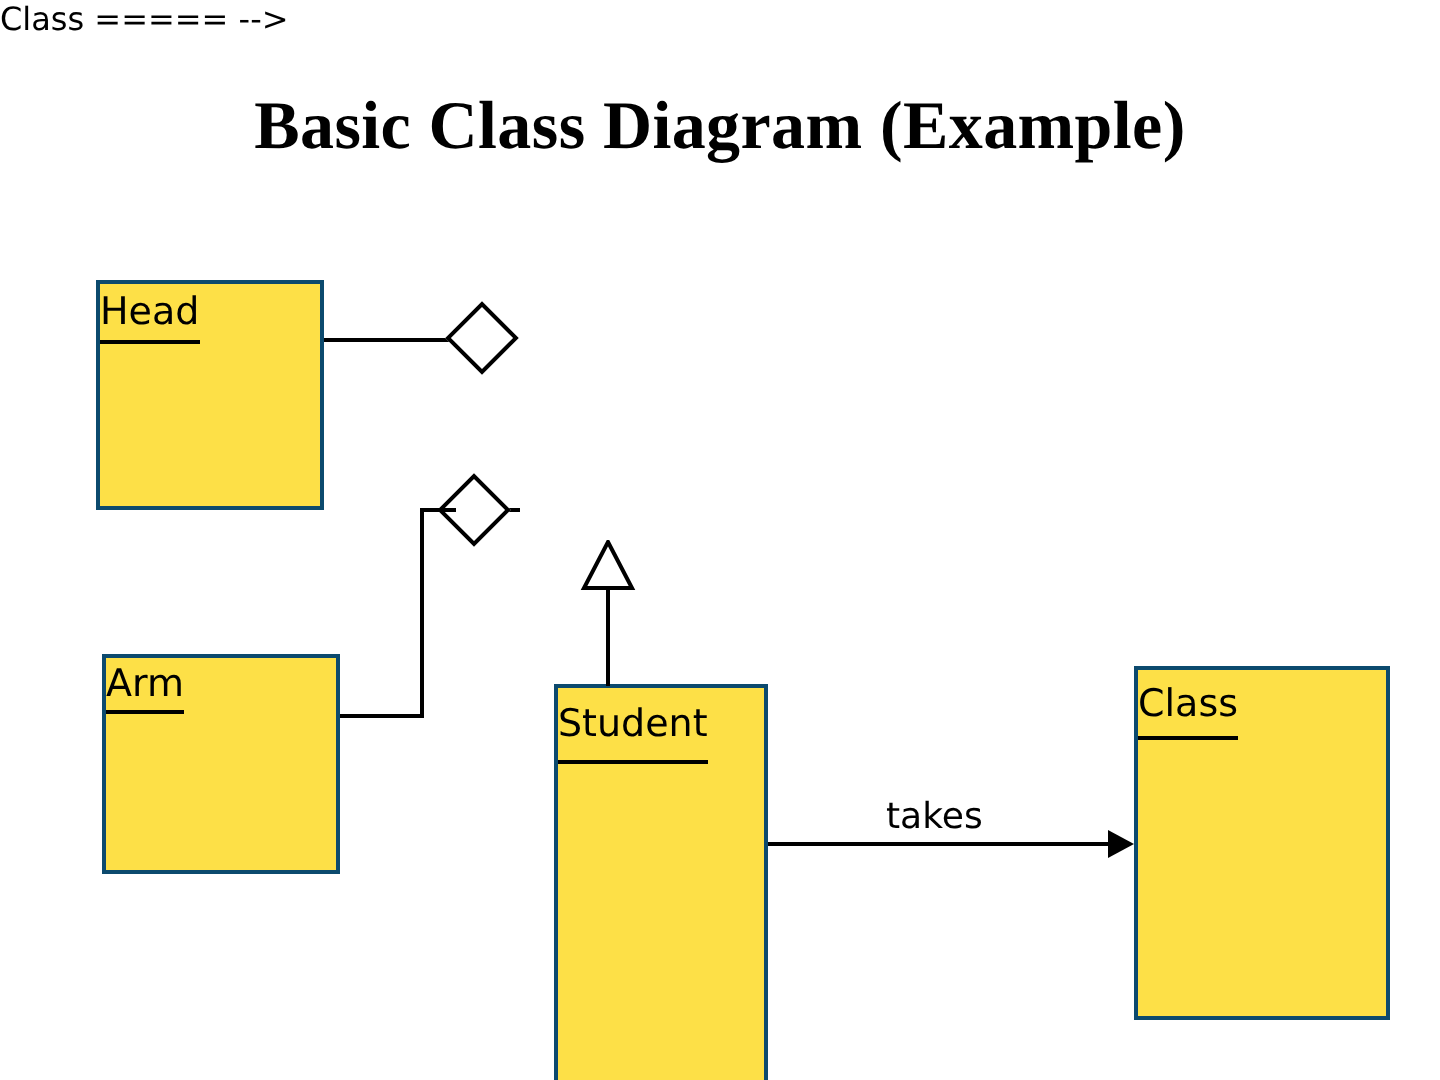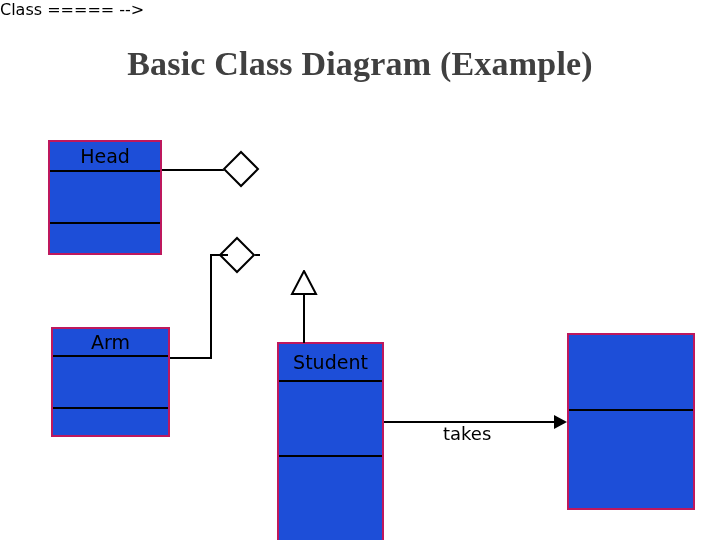--- a/index.html
+++ b/index.html
@@ -22,30 +22,30 @@
   #title {
     position: absolute;
     left: 0;
     top: 44px;
     width: 720px;
     text-align: center;
     font-family: "Liberation Serif", serif;
     font-weight: bold;
     font-size: 34px;
     line-height: 40px;
-    color: #404040;
+    color: #000000;
     letter-spacing: 0.2px;
   }
   .uml-class {
     position: absolute;
     box-sizing: border-box;
-    border: 2px solid #be185d;
-    background: #1d4ed8;
+    border: 2px solid #0c4a6e;
+    background: #fde047;
     display: flex;
-    flex-direction: column;
+    flex-direction: row;
   }
   .uml-name {
     box-sizing: border-box;
     border-bottom: 2px solid #000000;
     display: flex;
     align-items: center;
     justify-content: center;
     font-family: "DejaVu Sans", sans-serif;
     font-size: 19px;
     color: #000000;
@@ -87,21 +87,20 @@
     border-top: 7px solid transparent;
     border-bottom: 7px solid transparent;
     border-left: 13px solid #000000;
   }
   .edge-label {
     position: absolute;
     font-family: "DejaVu Sans", sans-serif;
     font-size: 18px;
     color: #000000;
     white-space: nowrap;
-    margin-top: 25px;
   }
 </style>
 </head>
 <body>
 
 <div id="slide">
 
   <div id="title">Basic Class Diagram (Example)</div>
 
   
@@ -122,20 +121,21 @@
 
   
   <div class="uml-class" style="left:277px; top:342px; width:107px; height:204px;">
     <div class="uml-name" style="height:38px;">Student</div>
     <div class="uml-attrs" style="height:75px;"></div>
     <div class="uml-ops"></div>
   </div>
 
   
   <div class="uml-class" style="left:567px; top:333px; width:128px; height:177px;">
+    <div class="uml-name" style="height:35px;">Class</div>
     <div class="uml-attrs" style="height:76px;"></div>
     <div class="uml-ops"></div>
   </div>
 
   
   <div class="edge edge-h" style="left:162px; top:169px; width:64px;"></div>
   <div class="diamond" style="left:228px; top:156px; width:26px; height:26px;"></div>
 
   
   <div class="edge edge-h" style="left:240px; top:254px; width:20px;"></div>

